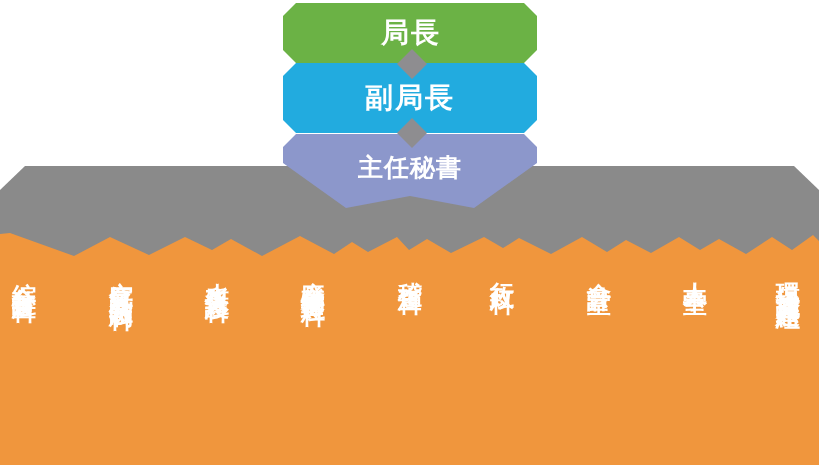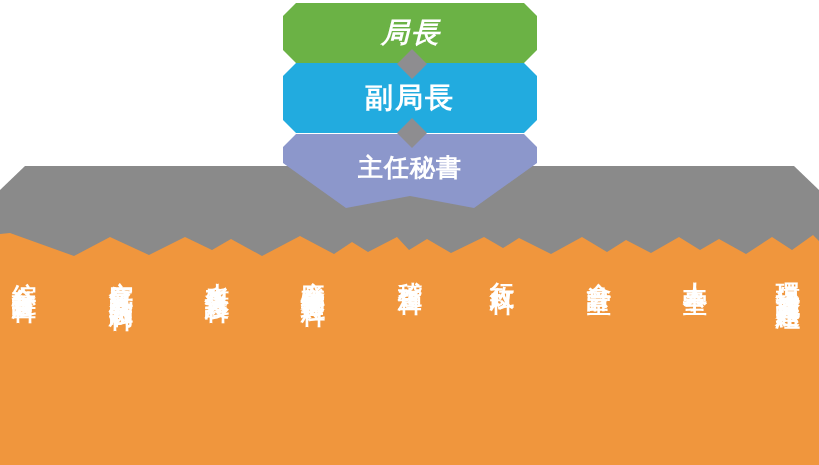--- a/index.html
+++ b/index.html
@@ -11,21 +11,21 @@
     font-family:"Liberation Sans",sans-serif;
   }
   .stage svg{position:absolute;left:0;top:0;}
   .node-label{
     position:absolute;
     display:flex;align-items:center;justify-content:center;
     color:#ffffff;font-weight:700;
     letter-spacing:2px;
     user-select:none;
   }
-  .node-label.director{left:283px;top:3px;width:256px;height:60px;font-size:28px;font-style:italic;}
+  .node-label.director{left:283px;top:3px;width:256px;height:60px;font-size:28px;}
   .node-label.deputy{left:283px;top:63px;width:254px;height:70px;font-size:28px;}
   .node-label.secretary{left:283px;top:137px;width:254px;height:60px;font-size:25px;letter-spacing:1px;}
   .dept{
     position:absolute;
     top:263px;
     width:26px;
     writing-mode:vertical-rl;
     text-orientation:upright;
     color:#ffffff;
     font-weight:700;

